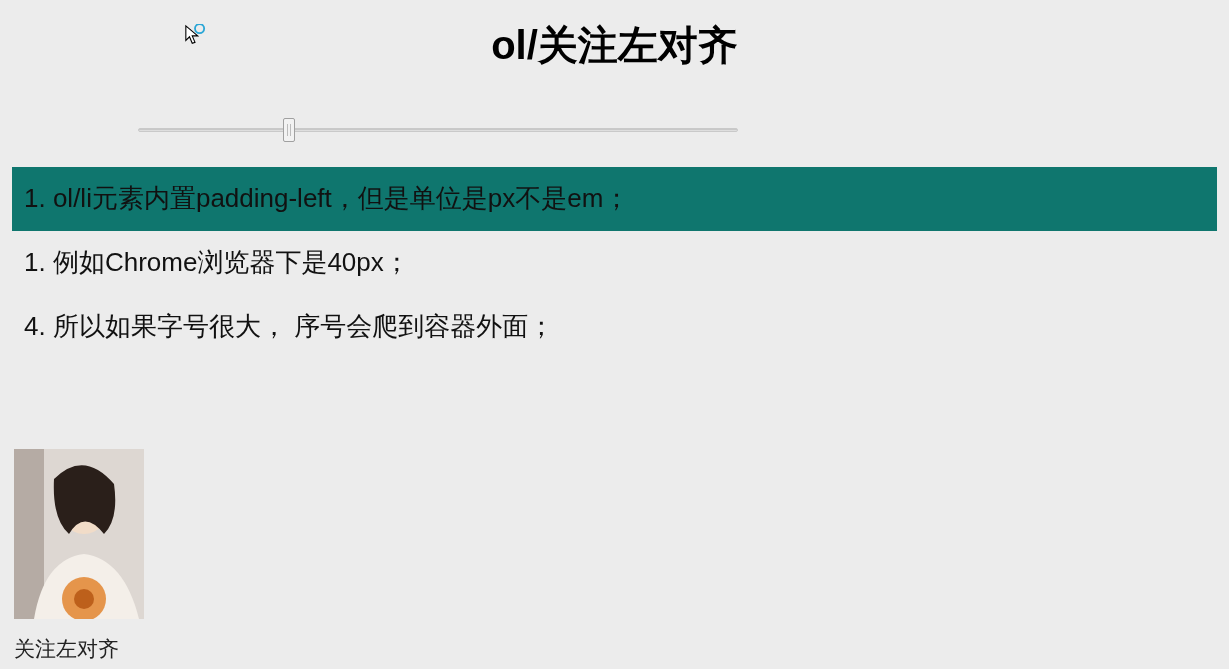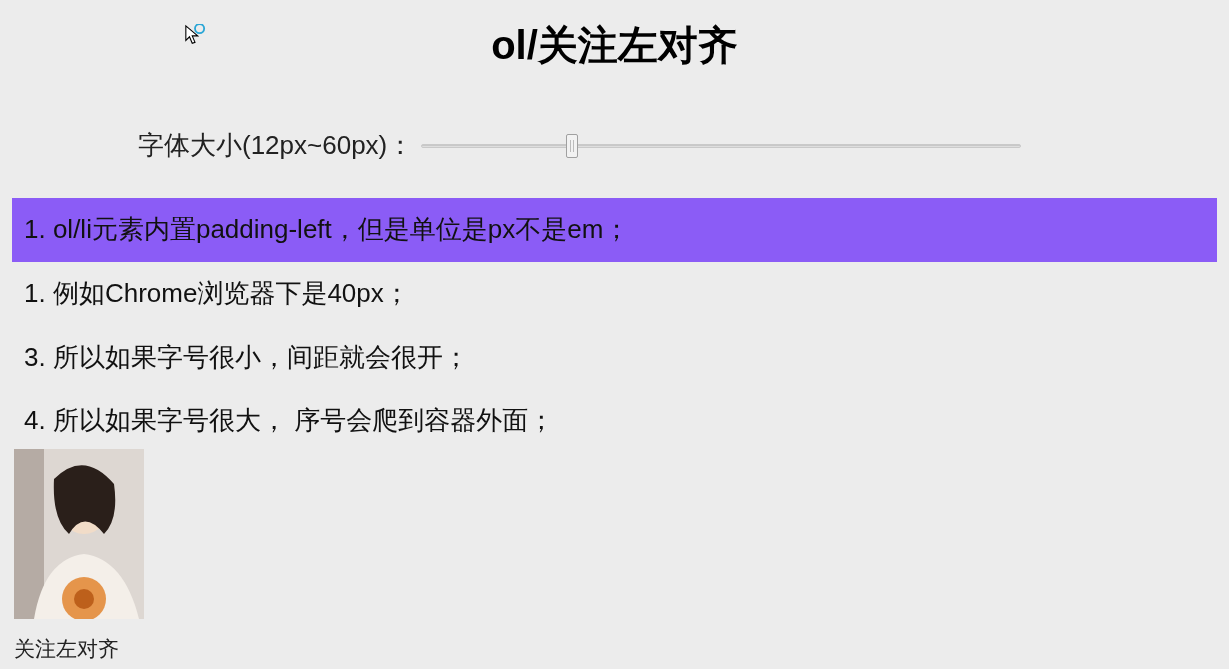--- a/index.html
+++ b/index.html
@@ -64,21 +64,21 @@
   .list-area {
     margin: 0 12px 0 12px;
     font-size: 26px;
     color: #111;
     line-height: 1.3;
   }
   .list-area .item {
     padding: 15px 6px 15px 12px;
   }
   .list-area .item.hl {
-    background: #8b5cf6;
+    background: #0f766e;
   }
   .bottom-block {
     position: absolute;
     left: 14px;
     bottom: 6px;
   }
   .photo {
     width: 130px;
     height: 170px;
     background: linear-gradient(180deg, #dddad7 0%, #eae3db 35%, #cbb9a3 100%);
@@ -95,30 +95,28 @@
 <body>
 
 <svg class="cursor-arrow" viewBox="0 0 24 24">
   <path d="M2 2 L2 18 L6 14 L9 21 L12 20 L9 13 L15 13 Z" fill="#fff" stroke="#000" stroke-width="1.2"></path>
   <circle cx="17" cy="5" r="5" fill="none" stroke="#2aa6d6" stroke-width="2"></circle>
 </svg>
 
 <div class="title">ol/关注左对齐</div>
 
 <div class="slider-row">
-  <span class="slider-label">字体大小(12px~60px)：</span>
   <div class="slider-track">
     <div class="slider-thumb"></div>
   </div>
 </div>
 
 <div class="list-area">
   <div class="item hl">1. ol/li元素内置padding-left，但是单位是px不是em；</div>
   <div class="item">1. 例如Chrome浏览器下是40px；</div>
-  <div class="item">3. 所以如果字号很小，间距就会很开；</div>
   <div class="item">4. 所以如果字号很大， 序号会爬到容器外面；</div>
 </div>
 
 <div class="bottom-block">
   <div class="photo">
     <svg width="130" height="170" viewBox="0 0 130 170">
       <rect x="0" y="0" width="130" height="170" fill="#ddd7d2"></rect>
       <rect x="0" y="0" width="30" height="170" fill="#6b5a4f" opacity="0.35"></rect>
       <ellipse cx="70" cy="55" rx="26" ry="30" fill="#f1dcc8"></ellipse>
       <path d="M40 30 Q70 0 100 35 Q105 70 90 85 Q70 60 55 85 Q38 70 40 30 Z" fill="#2a1f1a"></path>

